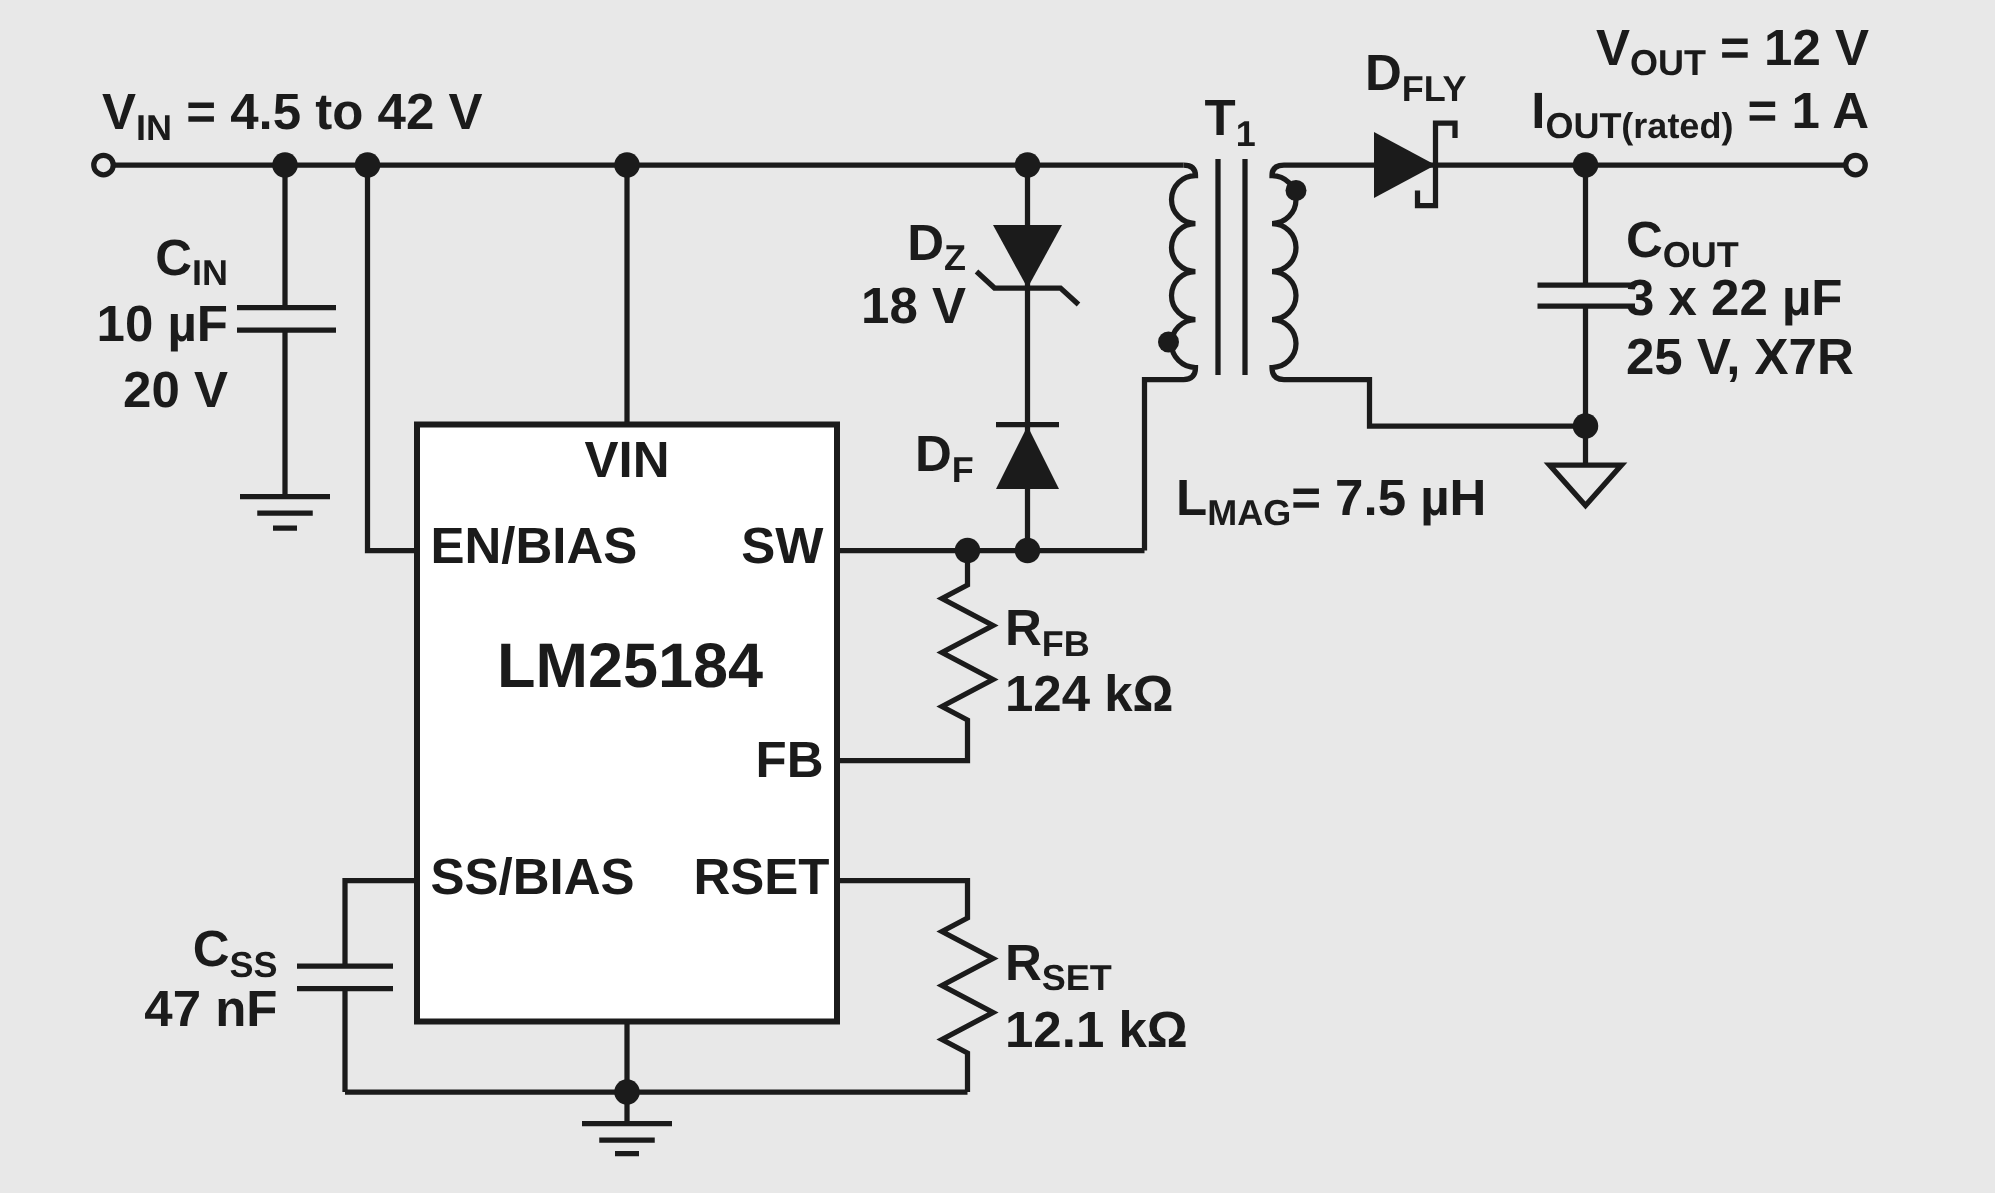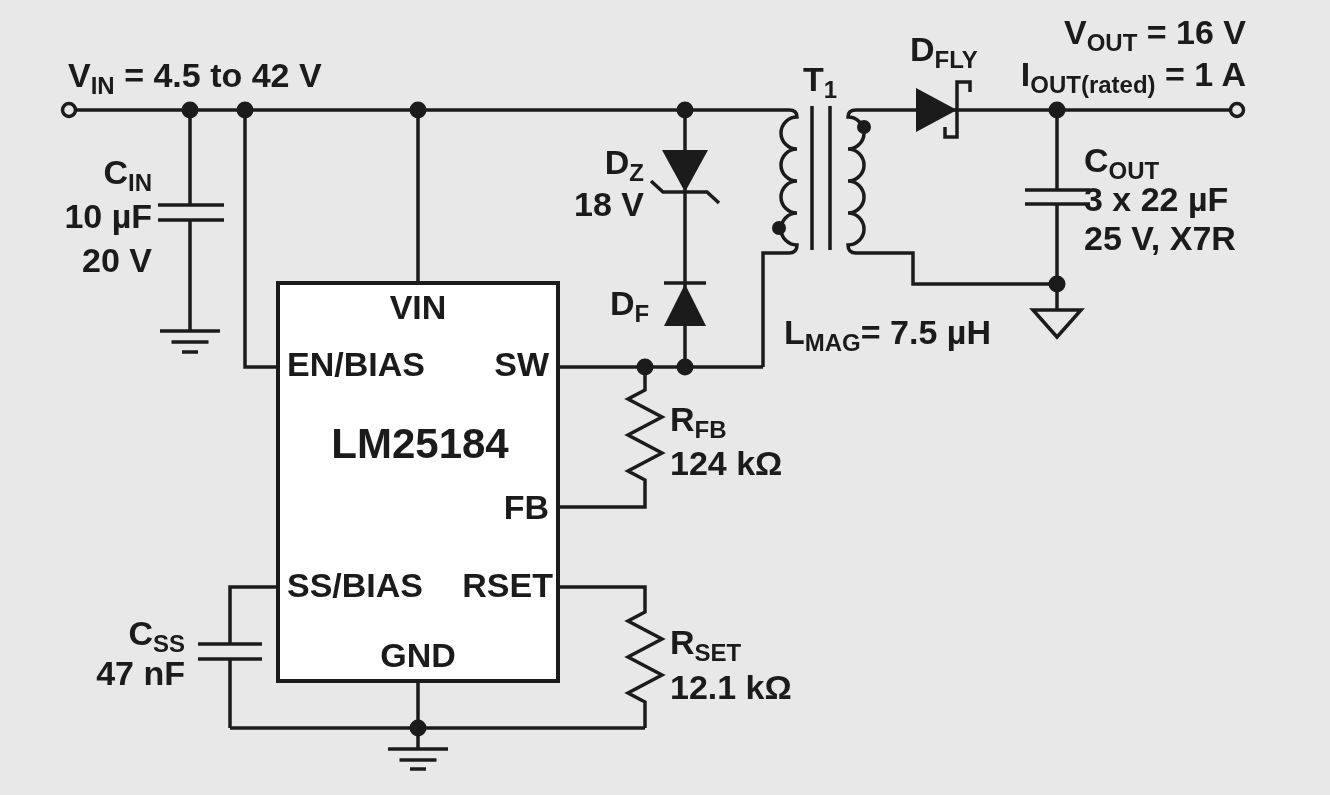--- a/index.html
+++ b/index.html
@@ -118,33 +118,32 @@
     <div>20 V</div>
   </div>
 
   <div class="lbl ta-c" style="left:348px;top:288px;width:140px;">VIN</div>
   <div class="lbl" style="left:287px;top:345px;">EN/BIAS</div>
   <div class="lbl ta-r" style="left:428px;top:345px;width:121px;">SW</div>
   <div class="lbl part ta-c" style="left:318px;top:420px;width:204px;">LM25184</div>
   <div class="lbl ta-r" style="left:428px;top:488px;width:121px;">FB</div>
   <div class="lbl" style="left:287px;top:566px;">SS/BIAS</div>
   <div class="lbl ta-r" style="left:428px;top:566px;width:125px;">RSET</div>
-  <div class="lbl ta-c" style="left:348px;top:636px;width:140px;">GND</div>
 
   <div class="lbl ta-r lh42" style="left:540px;top:141px;width:104px;">
     <div><span>D</span><sub>Z</sub></div>
     <div>18 V</div>
   </div>
   <div class="lbl" style="left:610px;top:284px;"><span>D</span><sub>F</sub></div>
 
   <div class="lbl" style="left:803px;top:60px;"><span>T</span><sub>1</sub></div>
   <div class="lbl" style="left:784px;top:313px;"><span>L</span><sub>MAG</sub><span>= 7.5 µH</span></div>
 
   <div class="lbl" style="left:910px;top:30px;"><span>D</span><sub>FLY</sub></div>
-  <div class="lbl ta-r" style="left:1010px;top:13px;width:236px;"><span>V</span><sub>OUT</sub><span> = 16 V</span></div>
+  <div class="lbl ta-r" style="left:1010px;top:13px;width:236px;"><span>V</span><sub>OUT</sub><span> = 12 V</span></div>
   <div class="lbl ta-r" style="left:1010px;top:55px;width:236px;"><span>I</span><sub>OUT(rated)</sub><span> = 1 A</span></div>
 
   <div class="lbl lh39" style="left:1084px;top:141px;">
     <div><span>C</span><sub>OUT</sub></div>
     <div>3 x 22 µF</div>
     <div>25 V, X7R</div>
   </div>
 
   <div class="lbl lh44" style="left:670px;top:397px;">
     <div><span>R</span><sub>FB</sub></div>

